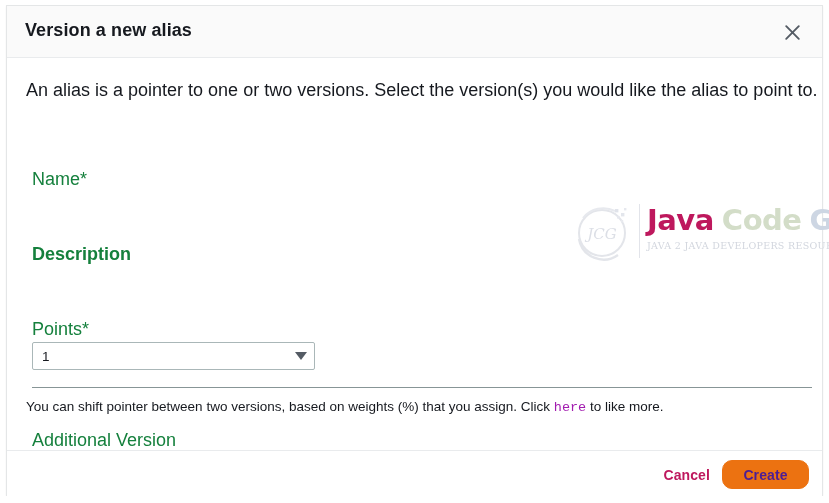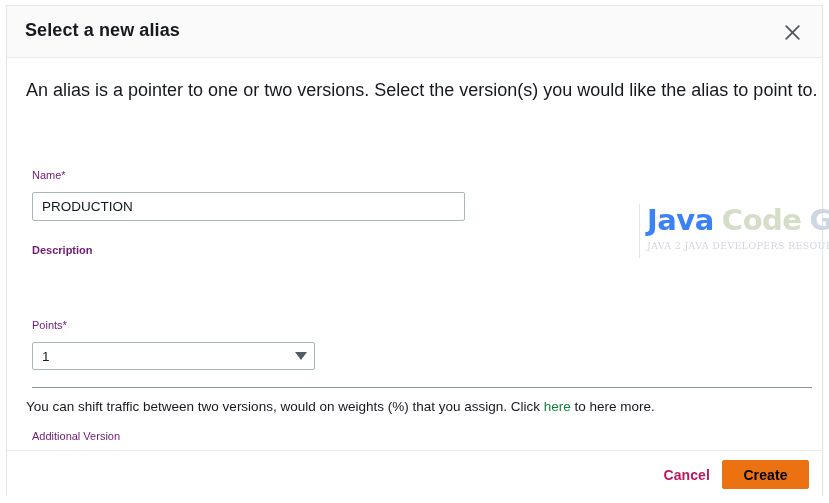--- a/index.html
+++ b/index.html
@@ -88,22 +88,22 @@
     position: absolute;
     left: 19px;
     top: 22px;
     font-size: 18px;
     color: #16191f;
     white-space: nowrap;
   }
 
   .field-label {
     position: absolute;
-    font-size: 11px;
-    color: #701a75;
+    font-size: 18px;
+    color: #15803d;
     white-space: nowrap;
   }
 
   .text-input {
     position: absolute;
     box-sizing: border-box;
     height: 29px;
     border: 1px solid #aab7b8;
     border-radius: 2px;
     background: #ffffff;
@@ -158,22 +158,23 @@
 
   .traffic-text {
     position: absolute;
     left: 19px;
     top: 341px;
     font-size: 13.5px;
     color: #16191f;
     white-space: nowrap;
   }
   .traffic-text a {
-    color: #15803d;
+    color: #a21caf;
     text-decoration: none;
+    font-family: Liberation Mono, monospace;
   }
 
   
   .modal-footer {
     position: relative;
     height: 45px;
     background: #ffffff;
     border-top: 1px solid #e9ebed;
   }
   .btn-cancel {
@@ -191,22 +192,22 @@
     letter-spacing: 0.1px;
   }
   .btn-create {
     position: absolute;
     right: 13px;
     top: 9px;
     width: 87px;
     height: 29px;
     background: #ec7211;
     border: 1px solid #ec7211;
-    border-radius: 2px;
-    color: #000000;
+    border-radius: 10px;
+    color: #4c1d95;
     font-family: "Liberation Sans", sans-serif;
     font-size: 14px;
     font-weight: bold;
     cursor: pointer;
     letter-spacing: 0.1px;
     padding: 0;
   }
 
   
   .watermark {
@@ -229,21 +230,21 @@
     top: 10px;
   }
   .wm-main {
     font-family: "DejaVu Sans", sans-serif;
     font-size: 29px;
     font-weight: bold;
     line-height: 1;
     letter-spacing: -0.5px;
     white-space: nowrap;
   }
-  .wm-java  { color: #3b82f6; }
+  .wm-java  { color: #be185d; }
   .wm-code  { color: #d3ddc8; }
   .wm-geeks { color: #cdd6e3; }
   .wm-sub {
     margin-top: 5px;
     font-family: "DejaVu Serif", serif;
     font-size: 9.5px;
     color: #d2d6de;
     letter-spacing: 0.3px;
     white-space: nowrap;
   }
@@ -270,62 +271,74 @@
 </head>
 <body>
 
 <div id="page">
 
   <div class="backdrop-top"></div>
 
   <div class="modal">
 
     <div class="modal-header">
-      <div class="modal-title">Select a new alias</div>
+      <div class="modal-title">Version a new alias</div>
       <button class="close-btn">
         <span>
           <svg width="17" height="17" viewBox="0 0 17 17" aria-hidden="true">
             <path d="M2.2 2.2 L14.8 14.8 M14.8 2.2 L2.2 14.8" stroke="#545b64" stroke-width="1.9" stroke-linecap="round"></path>
           </svg>
         </span>
       </button>
     </div>
 
     <div class="modal-body">
 
       <div class="intro-text">An alias is a pointer to one or two versions. Select the version(s) you would like the alias to point to.</div>
 
       <div class="field-label" style="left:25px; top:111px;">Name*</div>
-      <input class="text-input" style="left: 25px; top: 134px; width: 433px;" type="text" value="PRODUCTION">
 
       <div class="field-label" style="left:25px; top:186px;font-weight:bold;">Description</div>
 
       <div class="field-label" style="left:25px; top:261px;">Points*</div>
       <div class="select-wrap" style="left:25px; top:284px; width:283px;">
         <span class="select-value">1</span>
         <span class="select-arrow">
           <span class="tri"></span>
         </span>
       </div>
 
       <div class="divider-line"></div>
 
       <div class="traffic-text">
-        <span>You can shift traffic between two versions, would on weights (%) that you assign. Click </span><a href="#">here</a><span> to here more.</span>
+        <span>You can shift pointer between two versions, based on weights (%) that you assign. Click </span><a href="#">here</a><span> to like more.</span>
       </div>
 
       <div class="field-label" style="left:25px; top:372px;text-align:center;">Additional Version</div>
       <div class="select-wrap" style="left:25px; top:395px; width:283px;">
         <span class="select-value"></span>
         <span class="select-arrow">
           <span class="tri"></span>
         </span>
       </div>
 
       <div class="watermark">
+        <div class="wm-ring">
+          <svg width="62" height="62" viewBox="0 0 62 62" aria-hidden="true">
+            <circle cx="31" cy="31" r="23" fill="none" stroke="#e3e5ea" stroke-width="2"></circle>
+            <path d="M8 37 A25 25 0 0 0 47 53" fill="none" stroke="#e3e5ea" stroke-width="2.4"></path>
+            <path d="M12 16 A26 26 0 0 1 44 9" fill="none" stroke="#e7e9ee" stroke-width="2"></path>
+            <rect x="44" y="7" width="3.4" height="3.4" fill="#e0e3ea"></rect>
+            <rect x="50" y="11" width="3.4" height="3.4" fill="#e3e6ec"></rect>
+            <rect x="46" y="14" width="2.6" height="2.6" fill="#e6e8ee"></rect>
+            <rect x="53" y="6" width="2.4" height="2.4" fill="#e6e8ee"></rect>
+            <rect x="50" y="18" width="2.2" height="2.2" fill="#e8eaef"></rect>
+            <text x="31" y="37" text-anchor="middle" font-family="DejaVu Serif, serif" font-size="15" font-style="italic" fill="#dcdfe6">JCG</text>
+          </svg>
+        </div>
         <div class="wm-divider"></div>
         <div class="wm-textblock">
           <div class="wm-main">
             <span class="wm-java" style="margin-right: 8px;">Java</span><span class="wm-code" style="margin-right: 8px;">Code</span><span class="wm-geeks" style="margin-right: 8px;">Geeks</span>
           </div>
           <div class="wm-sub">JAVA 2 JAVA DEVELOPERS RESOURCE CENTER</div>
         </div>
       </div>
 
     </div>

